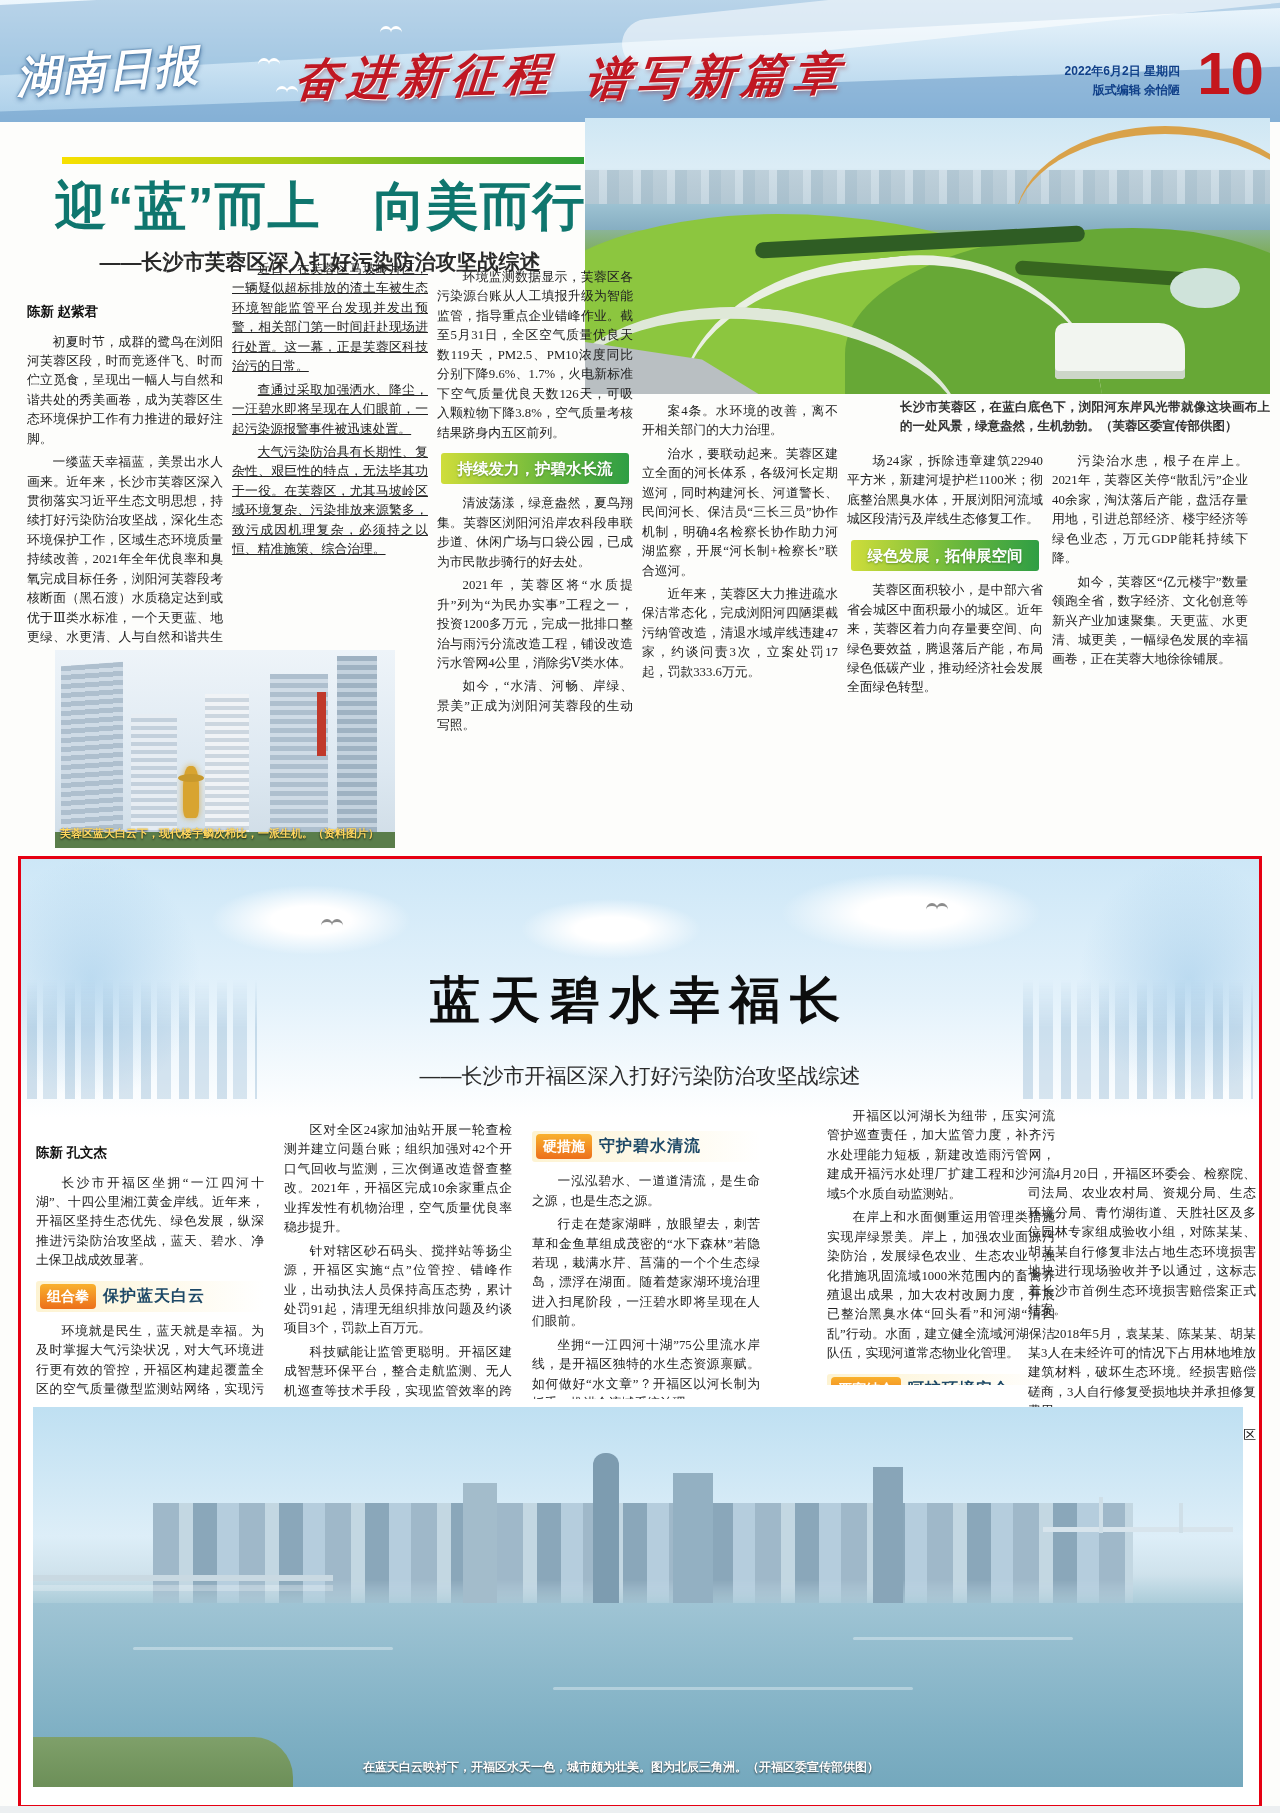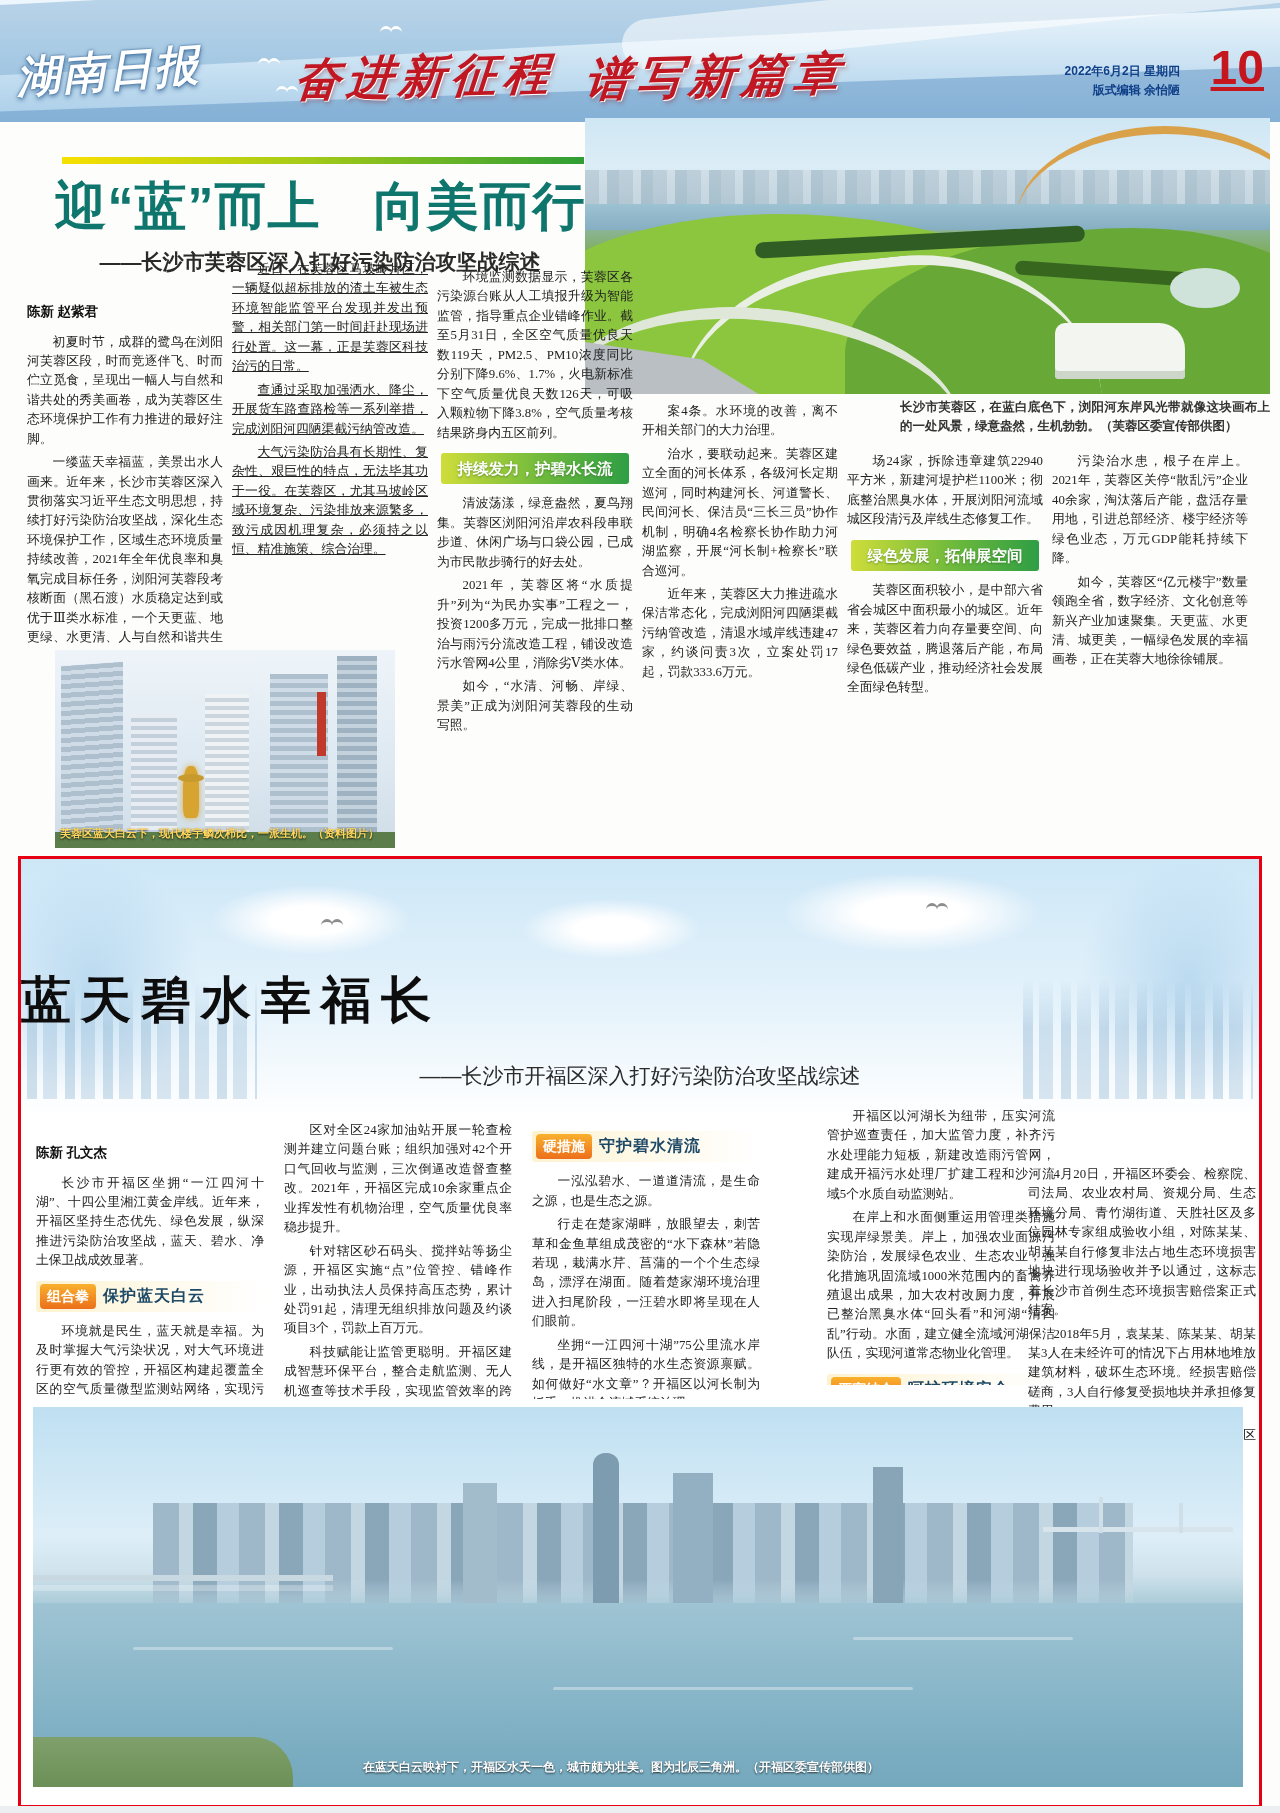--- a/index.html
+++ b/index.html
@@ -24,21 +24,21 @@
     text-shadow:1px 1px 0 #fff,2px 3px 4px rgba(140,20,25,.35);}
   .slogan-l{left:295px;}
   .slogan-r{left:585px;}
   .dove{width:22px;height:10px;}
   .dove::before,.dove::after{content:"";position:absolute;width:12px;height:10px;
     border-top:3px solid #ffffff;border-radius:50% 50% 0 0;}
   .dove::after{left:10px;}
   .mh-right{right:100px;top:62px;text-align:right;font-family:"Liberation Sans",sans-serif;
     font-size:12px;font-weight:bold;color:#0f3f88;line-height:1.6;}
   .page-num{right:16px;top:44px;font-family:"Liberation Sans",sans-serif;font-weight:bold;
-    font-size:48px;color:#c4161c;line-height:1;text-decoration:underline;}
+    font-size:60px;color:#c4161c;line-height:1;}
 
   
   .a1-rule{left:62px;top:157px;width:522px;height:7px;
     background:linear-gradient(90deg,#f8e000,#a8cc17 45%,#2f9e35);}
   .a1-headline{left:40px;top:172px;width:560px;text-align:center;
     font-family:"Liberation Sans","DejaVu Sans",sans-serif;font-weight:900;
     font-size:52px;color:#0f766e;letter-spacing:1px;}
   .a1-subtitle{left:40px;top:248px;width:560px;text-align:center;
     font-family:"Liberation Sans",sans-serif;font-weight:600;font-size:21px;color:#2a2a2a;}
 
@@ -105,21 +105,21 @@
   .a2-sky{left:0;top:0;width:100%;height:258px;
     background:linear-gradient(180deg,#cde7f7 0%,#e4f2fb 55%,#ffffff 100%);}
   .a2-corner{top:0;width:220px;height:240px;opacity:.55;
     background:radial-gradient(closest-side,#9ec9e8,rgba(158,201,232,0));}
   .a2-corner.l{left:-40px;} .a2-corner.r{right:-40px;}
   .skyline-ghost{bottom:0;width:230px;height:120px;opacity:.3;
     background:repeating-linear-gradient(90deg,#6f9fc4 0 10px,rgba(255,255,255,0) 10px 16px,#86afd0 16px 30px,rgba(255,255,255,0) 30px 38px);
     -webkit-mask-image:linear-gradient(180deg,transparent,#000 40%);mask-image:linear-gradient(180deg,transparent,#000 40%);}
   .sg-l{left:6px;top:120px;} .sg-r{right:6px;top:120px;}
   .cloud{border-radius:50%;background:radial-gradient(closest-side,#ffffff 40%,rgba(255,255,255,0));}
-  .a2-headline{left:0;top:108px;width:100%;text-align:left;
+  .a2-headline{left:0;top:108px;width:100%;text-align:center;
     font-family:Liberation Mono, monospace;font-weight:900;font-size:50px;
     color:#0d0d0d;letter-spacing:10px;}
   .a2-subtitle{left:0;top:203px;width:100%;text-align:center;
     font-family:"Liberation Sans",sans-serif;font-weight:400;font-size:21px;color:#2a2a2a;}
 
   
   .photoC{left:12px;top:548px;width:1210px;height:380px;overflow:hidden;
     background:linear-gradient(180deg,#bfe0f2 0%,#ddeef8 34%,#cfe2ec 44%,#a9cbd8 52%,#93bccd 60%,#87b2c6 100%);}
   .pC-skyline{left:120px;top:96px;width:980px;height:110px;
     background:repeating-linear-gradient(90deg,#9fb8c9 0 26px,#c3d7e2 26px 40px,#8aa7ba 40px 64px,#b5cddd 64px 86px);
@@ -182,21 +182,21 @@
 </div>
 <div class="abs capA">长沙市芙蓉区，在蓝白底色下，浏阳河东岸风光带就像这块画布上的一处风景，绿意盎然，生机勃勃。（芙蓉区委宣传部供图）</div>
 
 <div class="abs col" style="left:27px;top:300px;width:196px;height:345px;">
     <div class="byline">陈新 赵紫君</div>
     <p>初夏时节，成群的鹭鸟在浏阳河芙蓉区段，时而竞逐伴飞、时而伫立觅食，呈现出一幅人与自然和谐共处的秀美画卷，成为芙蓉区生态环境保护工作有力推进的最好注脚。</p>
     <p>一缕蓝天幸福蓝，美景出水人画来。近年来，长沙市芙蓉区深入贯彻落实习近平生态文明思想，持续打好污染防治攻坚战，深化生态环境保护工作，区域生态环境质量持续改善，2021年全年优良率和臭氧完成目标任务，浏阳河芙蓉段考核断面（黑石渡）水质稳定达到或优于Ⅲ类水标准，一个天更蓝、地更绿、水更清、人与自然和谐共生的美丽芙蓉画卷正展现在世人面前。</p>
   </div>
 <div class="abs col" style="left:232px;top:260px;width:196px;height:377px;text-decoration:underline;">
     <p>近日，在芙蓉区马坡岭片区，一辆疑似超标排放的渣土车被生态环境智能监管平台发现并发出预警，相关部门第一时间赶赴现场进行处置。这一幕，正是芙蓉区科技治污的日常。</p>
-    <p>查通过采取加强洒水、降尘，开展货车路查路检等一系列举措，完成浏阳河四陋渠截污纳管改造。</p>
+    <p>查通过采取加强洒水、降尘，一汪碧水即将呈现在人们眼前，一起污染源报警事件被迅速处置。</p>
     <p>大气污染防治具有长期性、复杂性、艰巨性的特点，无法毕其功于一役。在芙蓉区，尤其马坡岭区域环境复杂、污染排放来源繁多，致污成因机理复杂，必须持之以恒、精准施策、综合治理。</p>
   </div>
 <div class="abs col" style="left:437px;top:268px;width:196px;height:578px;">
     <p>环境监测数据显示，芙蓉区各污染源台账从人工填报升级为智能监管，指导重点企业错峰作业。截至5月31日，全区空气质量优良天数119天，PM2.5、PM10浓度同比分别下降9.6%、1.7%，火电新标准下空气质量优良天数126天，可吸入颗粒物下降3.8%，空气质量考核结果跻身内五区前列。</p>
     <div class="gbadge">持续发力，护碧水长流</div>
     <p>清波荡漾，绿意盎然，夏鸟翔集。芙蓉区浏阳河沿岸农科段串联步道、休闲广场与口袋公园，已成为市民散步骑行的好去处。</p>
     <p>2021年，芙蓉区将“水质提升”列为“为民办实事”工程之一，投资1200多万元，完成一批排口整治与雨污分流改造工程，铺设改造污水管网4公里，消除劣Ⅴ类水体。</p>
     <p>如今，“水清、河畅、岸绿、景美”正成为浏阳河芙蓉段的生动写照。</p>
   </div>
 <div class="abs col" style="left:642px;top:402px;width:196px;height:444px;">

